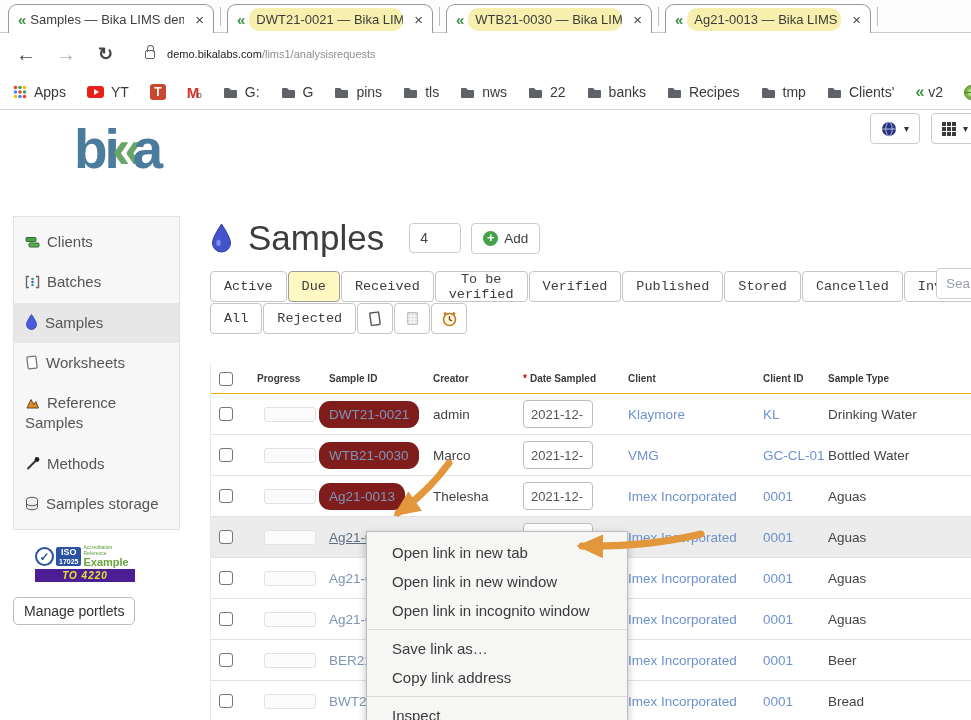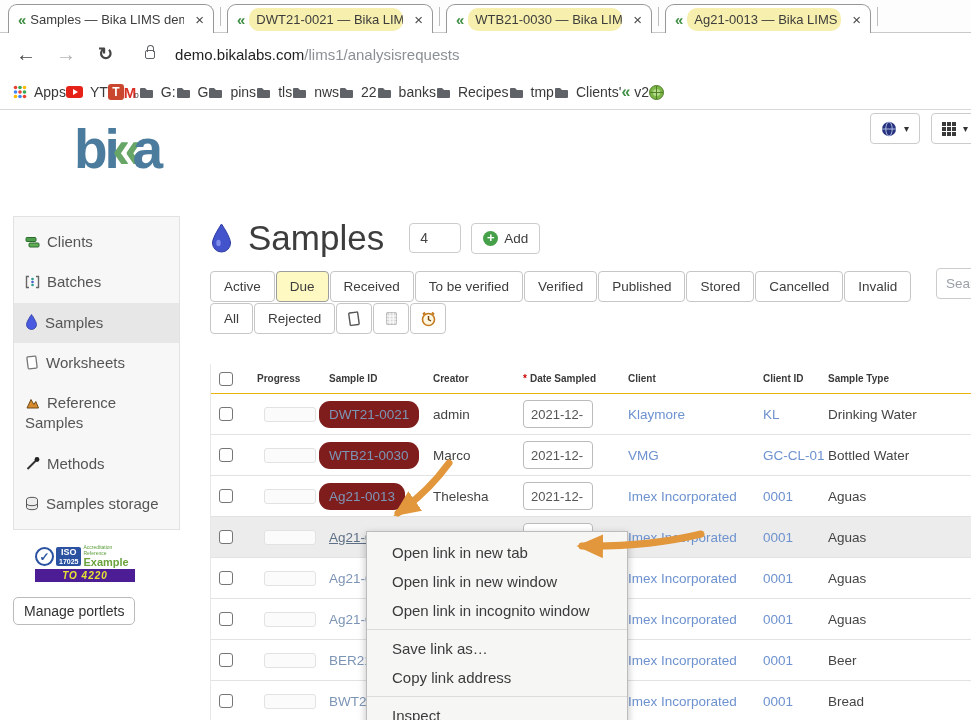--- a/index.html
+++ b/index.html
@@ -19,25 +19,25 @@
   .tab-sep{width:1px;height:19px;background:#bdbdbd;margin:0 6px 6px}
 
   .toolbar{height:42px;display:flex;align-items:center;padding-left:16px}
   .nav-back{font-size:20px;color:#454545;font-weight:bold}
   .nav-fwd{font-size:20px;color:#b3b3b3;font-weight:bold;margin-left:20px}
   .nav-reload{font-size:18px;color:#454545;font-weight:bold;margin-left:22px}
   .lock-icon{width:10px;height:9px;border:1.6px solid #5f6368;border-radius:2px;
     position:relative;margin-left:32px;flex:none}
   .lock-icon:before{content:"";position:absolute;left:1px;top:-6px;width:5px;height:6px;
     border:1.6px solid #5f6368;border-bottom:none;border-radius:4px 4px 0 0}
-  .url{font-size:15px;margin-left:20px}
+  .url{font-size:11px;margin-left:12px}
   .url .dom{color:#222}
   .url .path{color:#8b9096}
 
-  .bookmarks{height:35px;display:flex;align-items:center;padding-left:13px;
+  .bookmarks{height:35px;display:flex;align-items:center;gap:21px;padding-left:13px;
     border-bottom:1px solid #d8d8d8;font-size:14px;color:#3a3a3a}
   .bm{display:flex;align-items:center;gap:7px}
   .ic{display:inline-flex;align-items:center;flex:none;line-height:0}
   .tlogo{width:16px;height:16px;background:#c8472e;border-radius:3px;color:#fff;
     font-weight:bold;font-size:12px;display:inline-flex;align-items:center;justify-content:center;line-height:1}
   .gmailM{color:#d93025;font-weight:bold;font-size:15px;line-height:1}
   .gmail0{font-size:8px;color:#333;margin-left:-2px;align-self:flex-end;line-height:1}
   .bikachev{color:#3f8f44;font-weight:bold;font-size:16px;letter-spacing:-3px;line-height:1}
 
   
@@ -85,21 +85,21 @@
   .btn-add{height:31px;border:1px solid #ccc;border-radius:4px;background:#fff;display:flex;
     align-items:center;gap:6px;padding:0 11px;font-size:13.5px;color:#3d3d3d;margin-left:10px;font-family:inherit}
   .plus{width:15px;height:15px;border-radius:50%;background:#46a049;color:#fff;font-size:13px;
     line-height:14px;text-align:center;font-weight:bold}
 
   .filters{margin-top:13px}
   .frow{display:flex}
   .frow2{margin-top:1px}
   .fbtn{display:inline-flex;align-items:center;justify-content:center;height:31px;padding:0 13px;
     border:1px solid #c6c6c6;border-radius:4px;background:#fff;font-size:13.5px;color:#3d3d3d;
-    margin-right:1px;font-family:Liberation Sans, sans-serif}
+    margin-right:1px;font-family:Liberation Mono, monospace}
   .fbtn.active{background:#fef9c3;border-color:#9d9d9d}
   .ibtn{width:36px;padding:0}
   .search-input{position:absolute;left:936px;top:268px;width:90px;height:31px;border:1px solid #ccc;
     border-radius:4px;padding:0 9px;font-size:13.5px;color:#444;font-family:inherit}
   .search-input::placeholder{color:#9aa0a6}
 
   
   .table{margin-top:30px;border-left:1px solid #e8e8e8}
   .grid-cols{display:grid;grid-template-columns:46px 72px 104px 90px 105px 135px 65px 1fr;align-items:center}
   .thead{height:30px;font-weight:bold;font-size:10px;color:#3a3a3a;border-bottom:1px solid #eab308}

